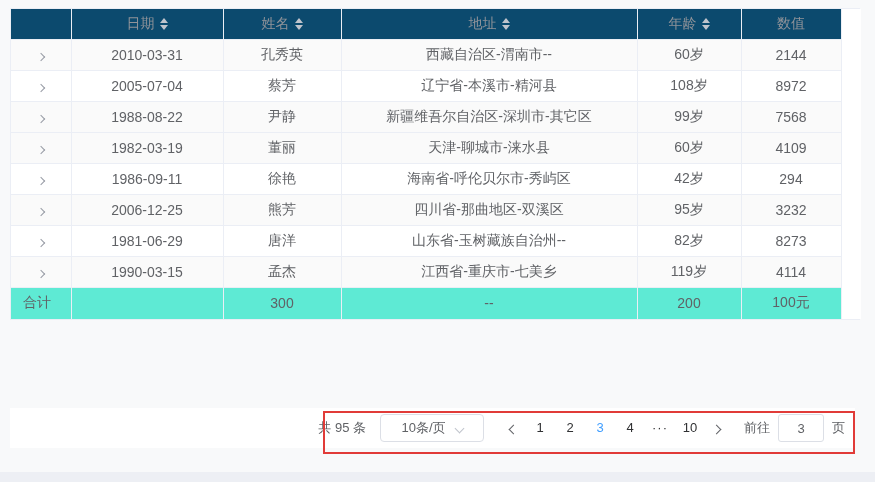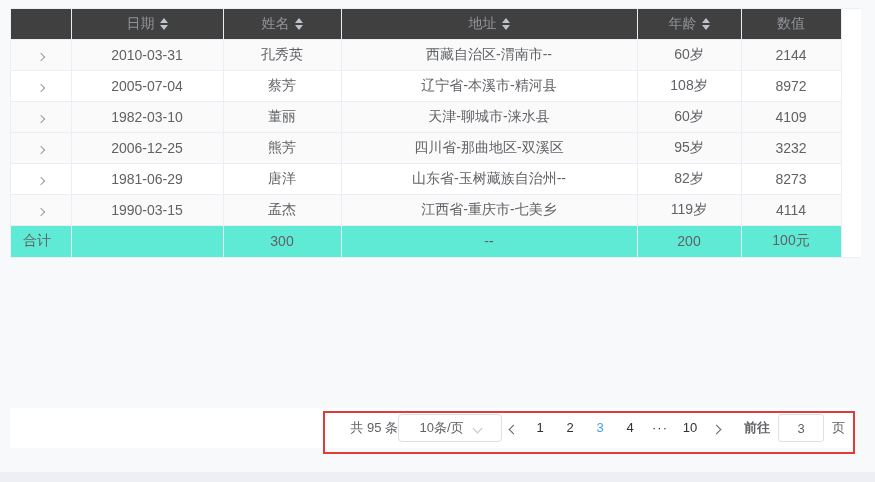--- a/index.html
+++ b/index.html
@@ -19,21 +19,21 @@
     border:1px solid #ebeef5;
   }
   table.tbl { width:100%; border-collapse:collapse; table-layout:fixed; }
   .tbl th, .tbl td {
     border-right:1px solid #ebeef5;
     border-bottom:1px solid #ebeef5;
     text-align:center; vertical-align:middle;
     font-size:14px; overflow:hidden; white-space:nowrap;
   }
   .tbl th:last-child, .tbl td:last-child { border-right:none; }
-  .tbl th { height:30px; color:#909399; font-weight:400; background:#404040; }
+  .tbl th { height:30px; color:#909399; font-weight:400; background:#0c4a6e; }
   .tbl tbody td { height:31px; color:#606266; }
   .tbl tbody tr.striped td { background:#fafafa; }
   .tbl tfoot td { height:32px; color:#606266; background:#5eead4; border-bottom:none; }
   .tbl td.gutter, .tbl th.gutter { background:#fff !important; border-bottom:none; }
   .tbl tfoot td.summary-label { text-align:left; padding-left:12px; }
 
   
   .caret-wrap { display:inline-flex; flex-direction:column; margin-left:5px; vertical-align:middle; }
   .caret-up { width:0; height:0; border-left:4px solid transparent; border-right:4px solid transparent; border-bottom:5px solid #c0c4cc; }
   .caret-down { width:0; height:0; border-left:4px solid transparent; border-right:4px solid transparent; border-top:5px solid #c0c4cc; margin-top:2px; }
@@ -44,36 +44,36 @@
   .chev-left  { transform:rotate(-135deg); }
   .chev-down  { transform:rotate(135deg); border-color:#c0c4cc; width:7px; height:7px; }
   .expand-cell { cursor:pointer; }
 
   
   .pagination-bar {
     position:absolute; left:10px; top:408px; width:845px; height:40px;
     background:#fff; display:flex; align-items:center; justify-content:flex-end;
     padding-right:10px; font-size:13px; color:#606266;
   }
-  .total { }
+  .total { margin-right:14px; }
   .page-size-select {
     width:104px; height:28px; border:1px solid #dcdfe6; border-radius:4px;
     display:flex; align-items:center; justify-content:center; gap:10px;
-    cursor:pointer; background:#fff; color:#606266; 
+    cursor:pointer; background:#fff; color:#606266; margin-right:18px;
   }
   .nav-btn { background:transparent; border:none; padding:0 8px; cursor:pointer; height:28px; }
   .nav-btn .chev { border-color:#606266; width:7px; height:7px; }
   ul.pager { display:flex; list-style:none; align-items:center; }
   .pager li {
     min-width:30px; text-align:center; line-height:28px; color:#303133;
     cursor:pointer; font-size:13px;
   }
   .pager li.active { color:var(--accent); }
   .pager li.more { letter-spacing:1px; color:#303133; }
-  .jumper-prefix { margin:0 8px 0 16px;font-weight:bold; }
+  .jumper-prefix { margin:0 8px 0 16px; }
   .jumper-suffix { margin-left:8px; }
   .jumper-input {
     width:46px; height:28px; border:1px solid #dcdfe6; border-radius:3px;
     text-align:center; font-size:13px; color:#606266; outline:none;
     font-family:"Liberation Sans","DejaVu Sans",sans-serif;
   }
 
   
   .annotation {
     position:absolute; left:323px; top:411px; width:532px; height:43px;
@@ -133,25 +133,43 @@
           <td class="expand-cell"><i class="chev chev-right"></i></td>
           <td>2005-07-04</td>
           <td>蔡芳</td>
           <td>辽宁省-本溪市-精河县</td>
           <td>108岁</td>
           <td>8972</td>
           <td class="gutter"></td>
         </tr>
         <tr class="striped">
           <td class="expand-cell"><i class="chev chev-right"></i></td>
-          <td>1982-03-10</td>
+          <td>1988-08-22</td>
+          <td>尹静</td>
+          <td>新疆维吾尔自治区-深圳市-其它区</td>
+          <td>99岁</td>
+          <td>7568</td>
+          <td class="gutter"></td>
+        </tr>
+        <tr class="striped">
+          <td class="expand-cell"><i class="chev chev-right"></i></td>
+          <td>1982-03-19</td>
           <td>董丽</td>
           <td>天津-聊城市-涞水县</td>
           <td>60岁</td>
           <td>4109</td>
+          <td class="gutter"></td>
+        </tr>
+        <tr>
+          <td class="expand-cell"><i class="chev chev-right"></i></td>
+          <td>1986-09-11</td>
+          <td>徐艳</td>
+          <td>海南省-呼伦贝尔市-秀屿区</td>
+          <td>42岁</td>
+          <td>294</td>
           <td class="gutter"></td>
         </tr>
         <tr class="striped">
           <td class="expand-cell"><i class="chev chev-right"></i></td>
           <td>2006-12-25</td>
           <td>熊芳</td>
           <td>四川省-那曲地区-双溪区</td>
           <td>95岁</td>
           <td>3232</td>
           <td class="gutter"></td>

